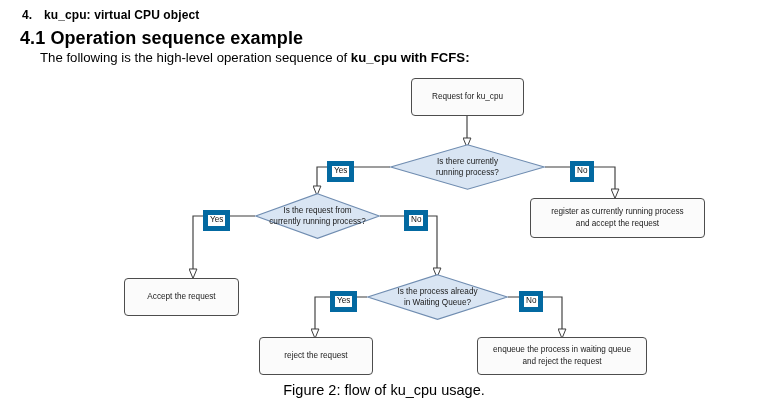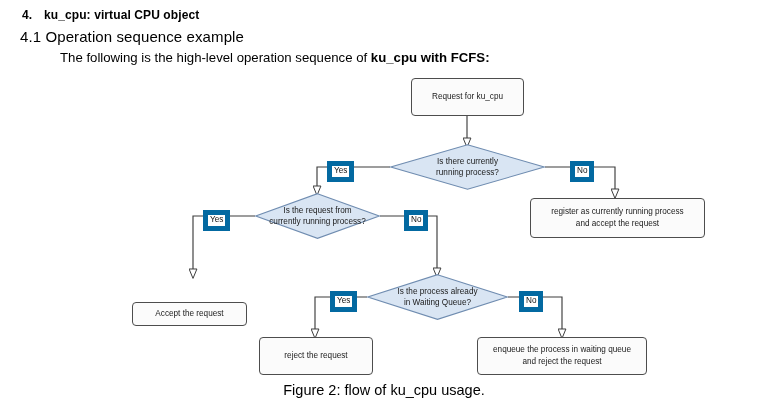--- a/index.html
+++ b/index.html
@@ -31,32 +31,31 @@
     font-size: 12px;
     font-weight: bold;
     letter-spacing: 0.1px;
     white-space: nowrap;
   }
   .heading-1 .num { display: inline-block; width: 22px; }
   .heading-2 {
     position: absolute;
     left: 20px;
     top: 28px;
-    font-size: 15px;
-    font-weight: normal;
+    font-size: 18px;
+    font-weight: bold;
     letter-spacing: 0.1px;
     white-space: nowrap;
   }
   .body-line {
     position: absolute;
     left: 40px;
     top: 50px;
     font-size: 13.2px;
     white-space: nowrap;
-    margin-left: 20px;
   }
   .body-line b { font-weight: bold; }
 
   .caption {
     position: absolute;
     left: 0;
     top: 382px;
     width: 768px;
     text-align: center;
     font-size: 14.5px;
@@ -205,21 +204,21 @@
       </div>
     </div>
 
     <div class="node proc" style="left:530px; top:198px; width:175px; height:40px;">
       <span>
         <span>register as currently running process</span><br>
         <span>and accept the request</span>
       </span>
     </div>
 
-    <div class="node proc" style="left:132px; top:278px; width:115px; height:24px;margin-top:24px;">
+    <div class="node proc" style="left:124px; top:278px; width:115px; height:38px;">
       <span>Accept the request</span>
     </div>
 
     <div class="node proc" style="left:259px; top:337px; width:114px; height:38px;">
       <span>reject the request</span>
     </div>
 
     <div class="node proc" style="left:477px; top:337px; width:170px; height:38px;">
       <span>
         <span>enqueue the process in waiting queue</span><br>

